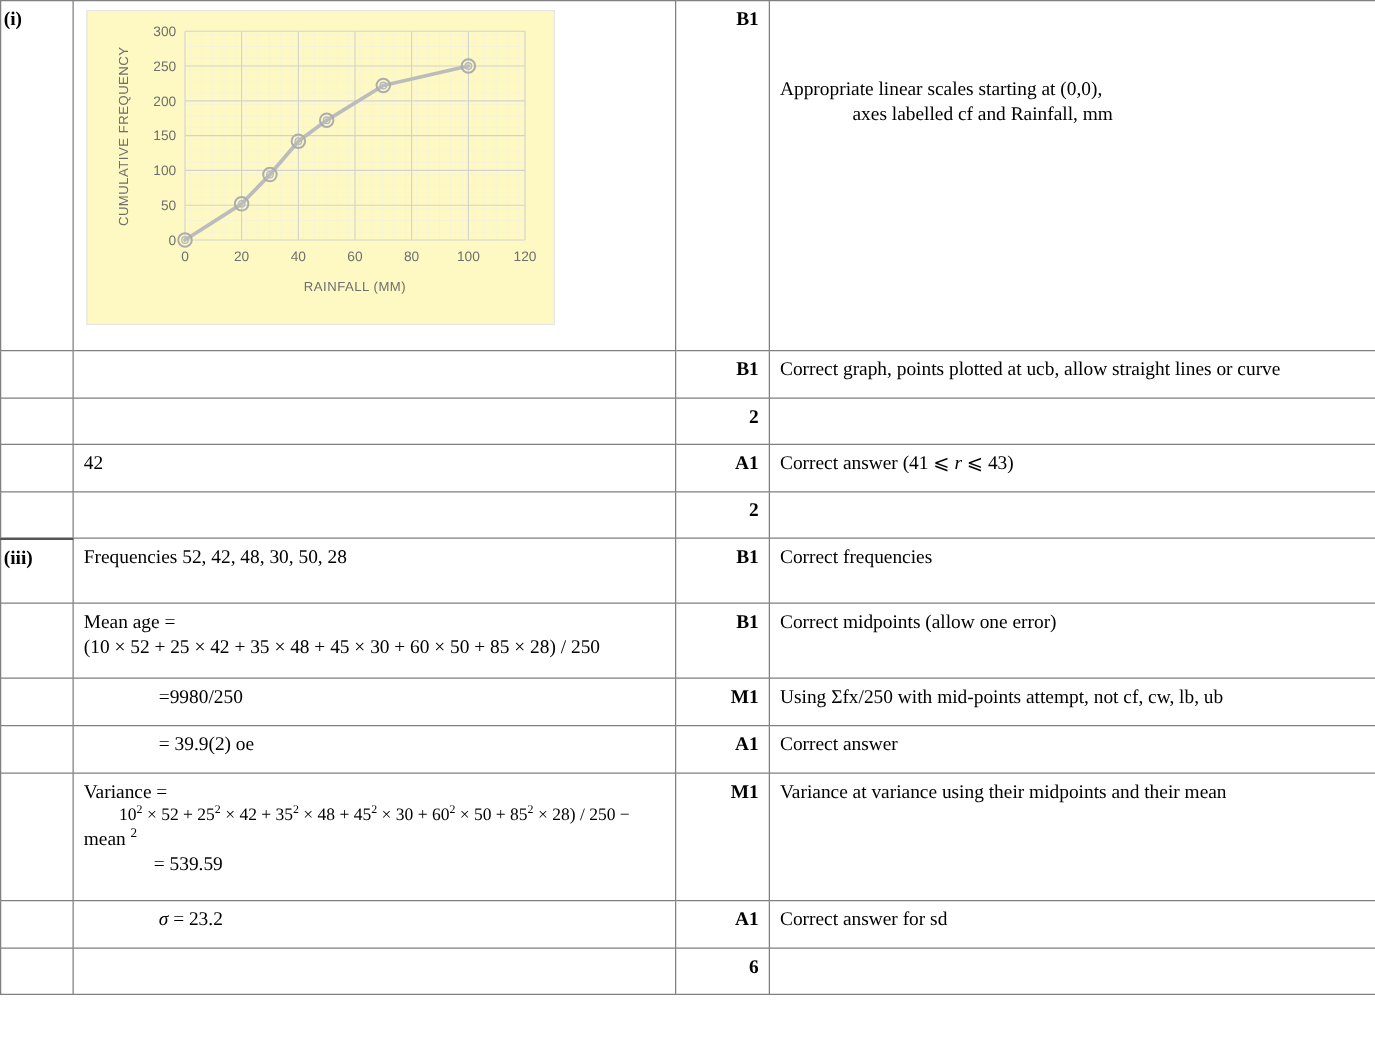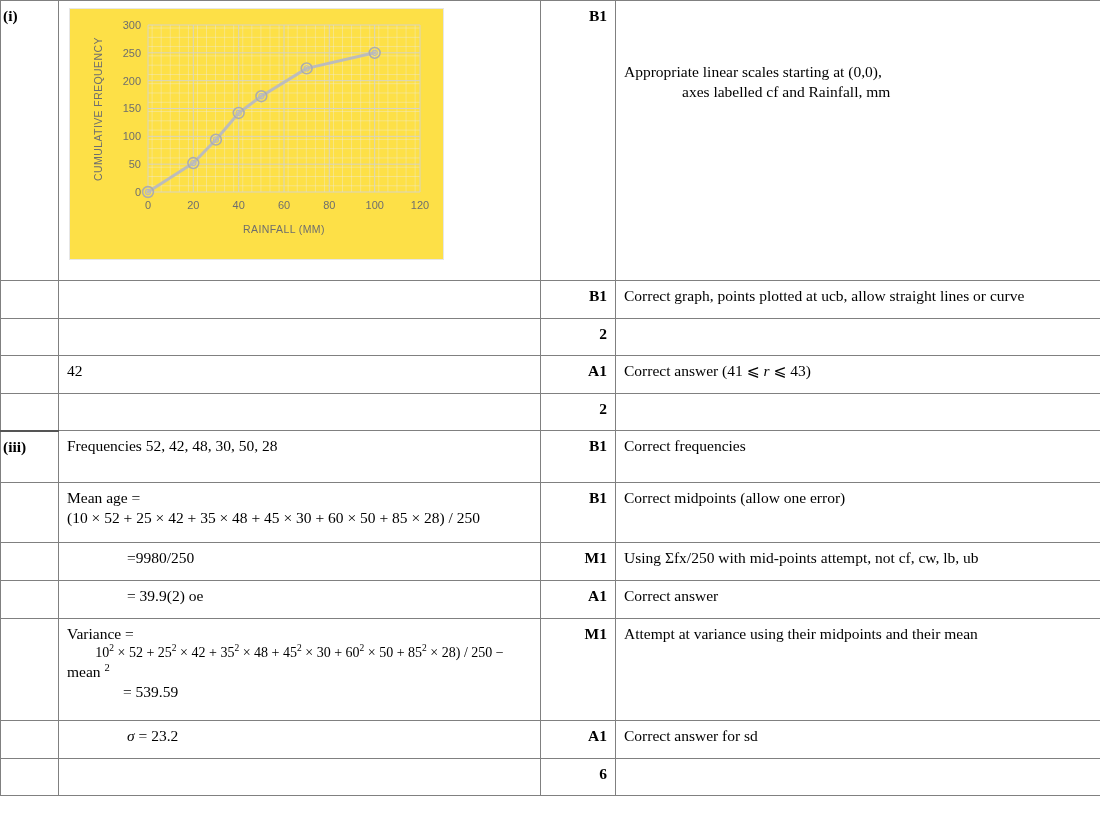--- a/index.html
+++ b/index.html
@@ -71,21 +71,21 @@
   .notes-indent { padding-left: 58px; display: block; }
 
   .ital { font-style: italic; }
   sup { font-size: 0.68em; vertical-align: super; line-height: 0; }
 
   
   .chart-box {
     width: 375px;
     height: 252px;
     border: 1px solid #e6e6e6;
-    background: #fde047;
+    background: #fef9c3;
     box-sizing: border-box;
     position: relative;
     margin: 2px 0 4px 2px;
   }
   .chart-svg { display: block; }
   .axis-title {
     font-family: "Liberation Sans", sans-serif;
     font-size: 10.5px;
     fill: #6e6e6e;
     letter-spacing: 0.4px;
@@ -288,21 +288,21 @@
     <td class="part"></td>
     <td class="work">
       <div>Variance =</div>
       <div style="font-size:14px;text-align:center;">10<sup>2</sup> × 52 + 25<sup>2</sup> × 42 + 35<sup>2</sup> × 48 + 45<sup>2</sup> × 30 + 60<sup>2</sup> × 50 + 85<sup>2</sup> × 28) / 250 −</div>
       <div><span>mean</span> <sup>2</sup></div>
       <div style="padding-left:56px;">= 539.59</div>
     </td>
     <td class="mark">
       <span>M1</span>
     </td>
-    <td class="note">Attempt at variance using their midpoints and their mean</td>
+    <td class="note">Variance at variance using their midpoints and their mean</td>
   </tr>
 
   <tr style="height:38px;">
     <td class="part"></td>
     <td class="work">
       <span class="indent2"><span class="ital">σ</span> = 23.2</span>
     </td>
     <td class="mark">
       <span>A1</span>
     </td>

